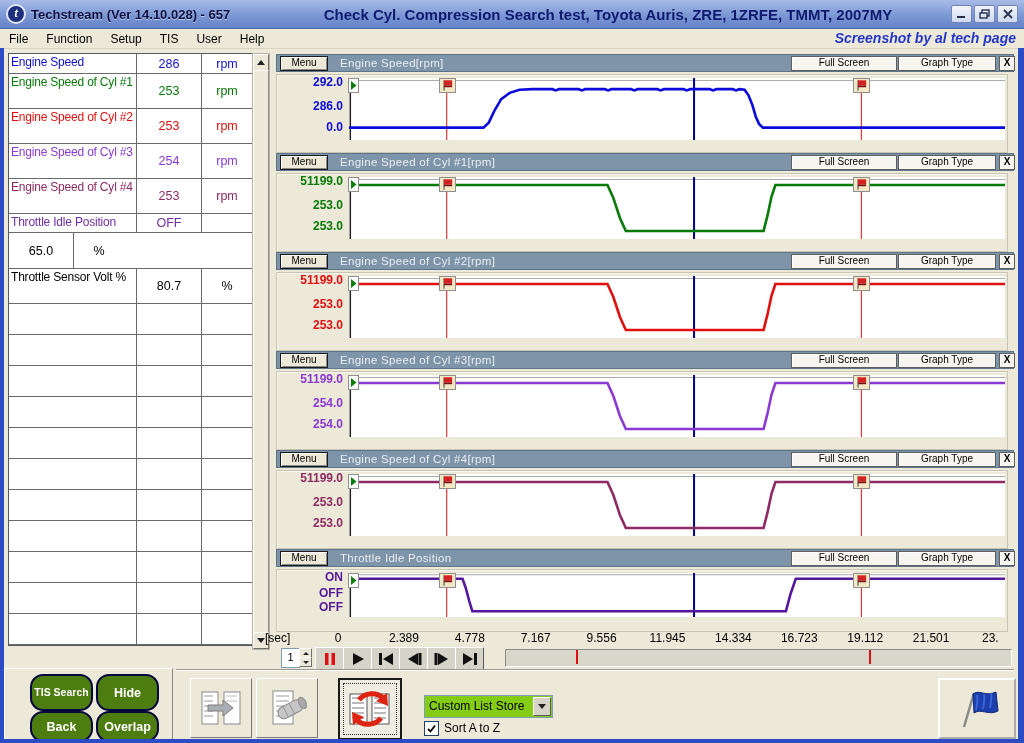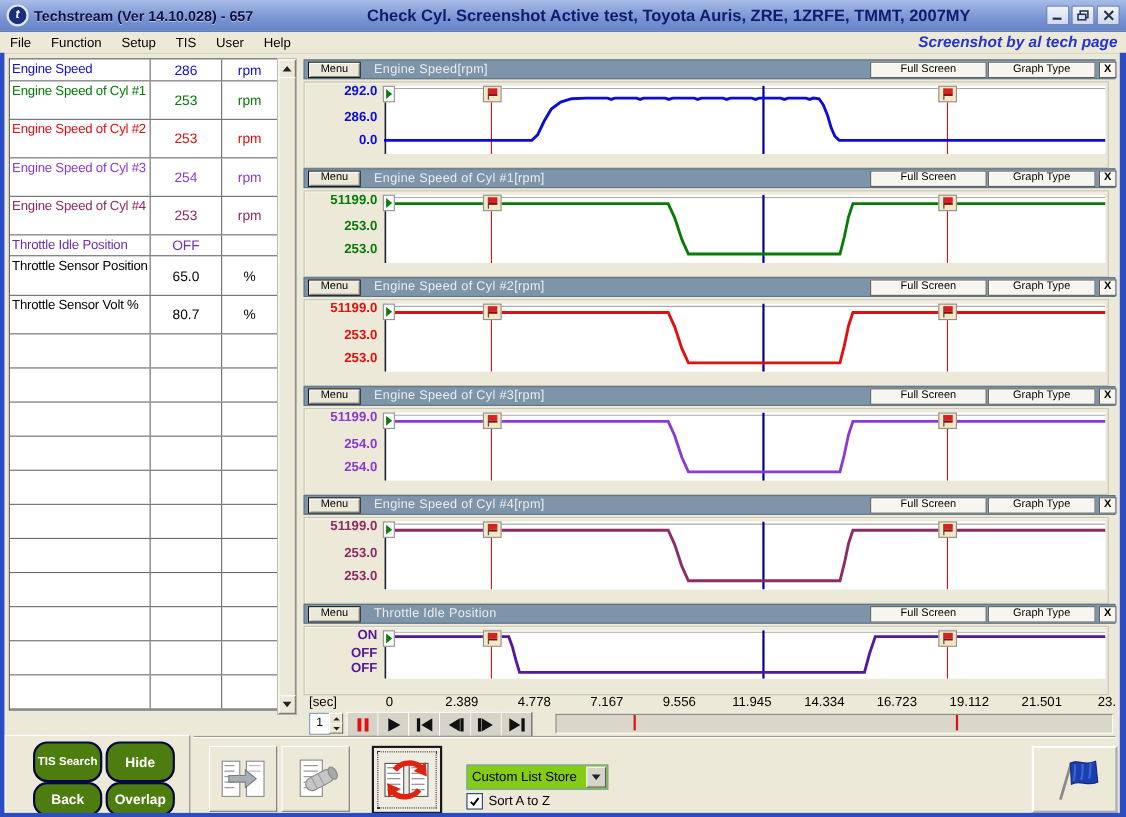--- a/index.html
+++ b/index.html
@@ -51,21 +51,21 @@
   .gb-fs{left:514px;width:104px;}
   .gb-gt{left:621px;width:96px;}
   .gb-x{left:722px;width:14px;font-weight:bold;}
   .gbody{position:absolute;left:0;right:6px;background:#ece9d8;border:1px solid #c9c5b4;box-shadow:inset 1px 1px 0 #f8f6ec;}
   .ylab{position:absolute;width:66px;text-align:right;font-weight:bold;font-size:12px;line-height:13px;}
   .plot{position:absolute;left:72px;top:3px;width:656px;background:#fff;}
   .plot svg{position:absolute;left:0;top:0;width:100%;height:100%;}
   .flagm{position:absolute;width:15px;height:13px;background:#f3e7c6;border:1px solid #8f8f8f;top:0;}
   .smark{position:absolute;left:-1px;top:0;width:9px;height:13px;background:#fdfdfd;border:1px solid #8f8f8f;}
   
-  .time-axis{position:absolute;left:276px;top:630px;width:738px;height:16px;overflow:hidden;font-size:12px;}
+  .time-axis{position:absolute;left:260px;top:630px;width:738px;height:16px;overflow:hidden;font-size:12px;}
   .tick{position:absolute;top:1px;transform:translateX(-50%);white-space:nowrap;}
   .seclab{position:absolute;left:5px;top:1px;}
   .ctrl-row{position:absolute;left:276px;top:647px;width:738px;height:22px;}
   .spin-box{position:absolute;left:5px;top:1px;width:17px;height:18px;background:#fff;border:1px solid #7f9db9;
     font-size:11px;text-align:center;line-height:17px;}
   .spin-btns{position:absolute;left:23px;top:1px;width:12px;height:18px;}
   .spin-b{position:absolute;left:0;width:11px;height:8px;background:#ece9d8;border:1px solid;
     border-color:#fff #707070 #707070 #fff;display:flex;align-items:center;justify-content:center;}
   .spin-b .tri-up{border-left-width:3px;border-right-width:3px;border-bottom-width:3px;}
   .spin-b .tri-dn{border-left-width:3px;border-right-width:3px;border-top-width:3px;}
@@ -93,21 +93,21 @@
     display:flex;align-items:center;justify-content:center;}
 </style>
 </head>
 <body>
 
 <div id="app">
 
   <div class="titlebar">
     <div class="app-icon">t</div>
     <span class="win-title">Techstream (Ver 14.10.028) - 657</span>
-    <span class="test-title">Check Cyl. Screenshot Active test, Toyota Auris, ZRE, 1ZRFE, TMMT, 2007MY</span>
+    <span class="test-title">Check Cyl. Compression Search test, Toyota Auris, ZRE, 1ZRFE, TMMT, 2007MY</span>
     <div class="win-btns">
       <div class="win-btn">
         <svg width="11" height="9">
             <rect x="1" y="6" width="8" height="2" fill="#28304e"></rect>
           </svg>
       </div>
       <div class="win-btn">
         <svg width="11" height="10">
             <rect x="3" y="1" width="7" height="6" fill="none" stroke="#28304e" stroke-width="1.4"></rect>
             <rect x="1" y="4" width="7" height="5" fill="#dfe5f4" stroke="#28304e" stroke-width="1.4"></rect>
@@ -158,21 +158,20 @@
         <div class="tcell c-p" style="color: rgb(142, 42, 100);">Engine Speed of Cyl #4</div>
         <div class="tcell c-v" style="color: rgb(142, 42, 100);">253</div>
         <div class="tcell c-u" style="color: rgb(142, 42, 100);">rpm</div>
       </div>
       <div class="trow" style="height: 18px;">
         <div class="tcell c-p" style="color: rgb(112, 48, 168);">Throttle Idle Position</div>
         <div class="tcell c-v" style="color: rgb(112, 48, 168);">OFF</div>
         <div class="tcell c-u" style="color: rgb(112, 48, 168);"></div>
       </div>
       <div class="trow" style="height: 35px;">
-        <div class="tcell c-p" style="color: rgb(0, 0, 0);">Throttle Sensor Position</div>
         <div class="tcell c-v" style="color: rgb(0, 0, 0);">65.0</div>
         <div class="tcell c-u" style="color: rgb(0, 0, 0);">%</div>
       </div>
       <div class="trow" style="height: 34px;">
         <div class="tcell c-p" style="color: rgb(0, 0, 0);">Throttle Sensor Volt %</div>
         <div class="tcell c-v" style="color: rgb(0, 0, 0);">80.7</div>
         <div class="tcell c-u" style="color: rgb(0, 0, 0);">%</div>
       </div>
       <div class="trow" style="height: 30px;">
         <div class="tcell c-p"></div>

